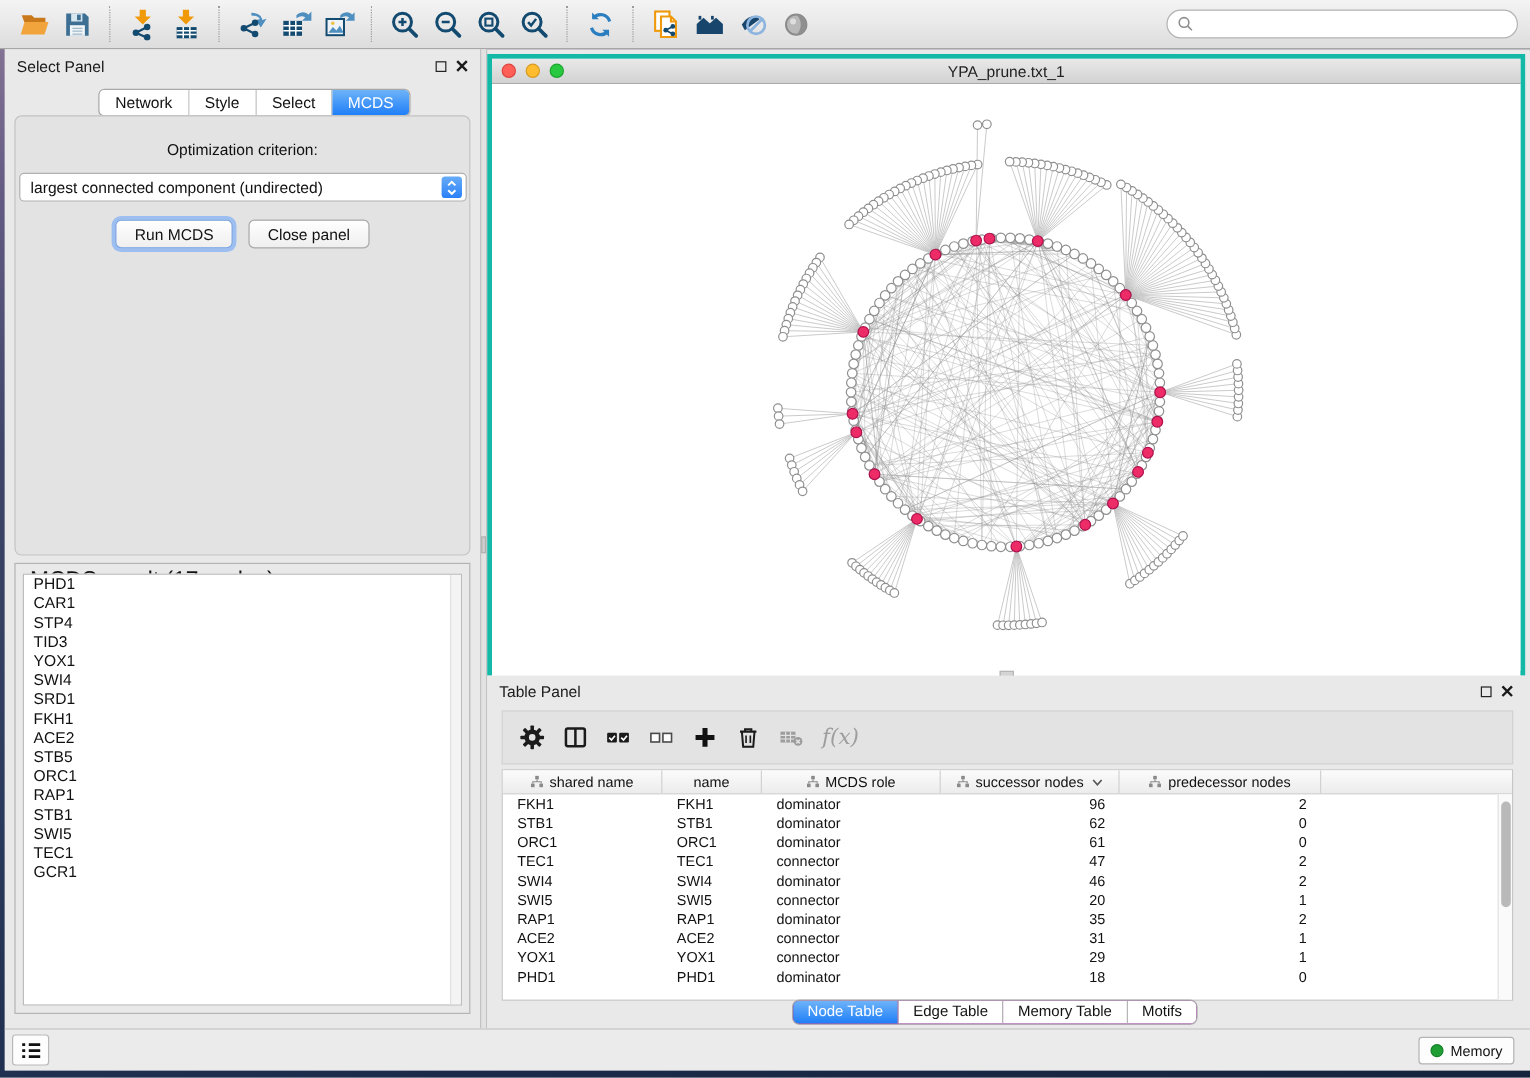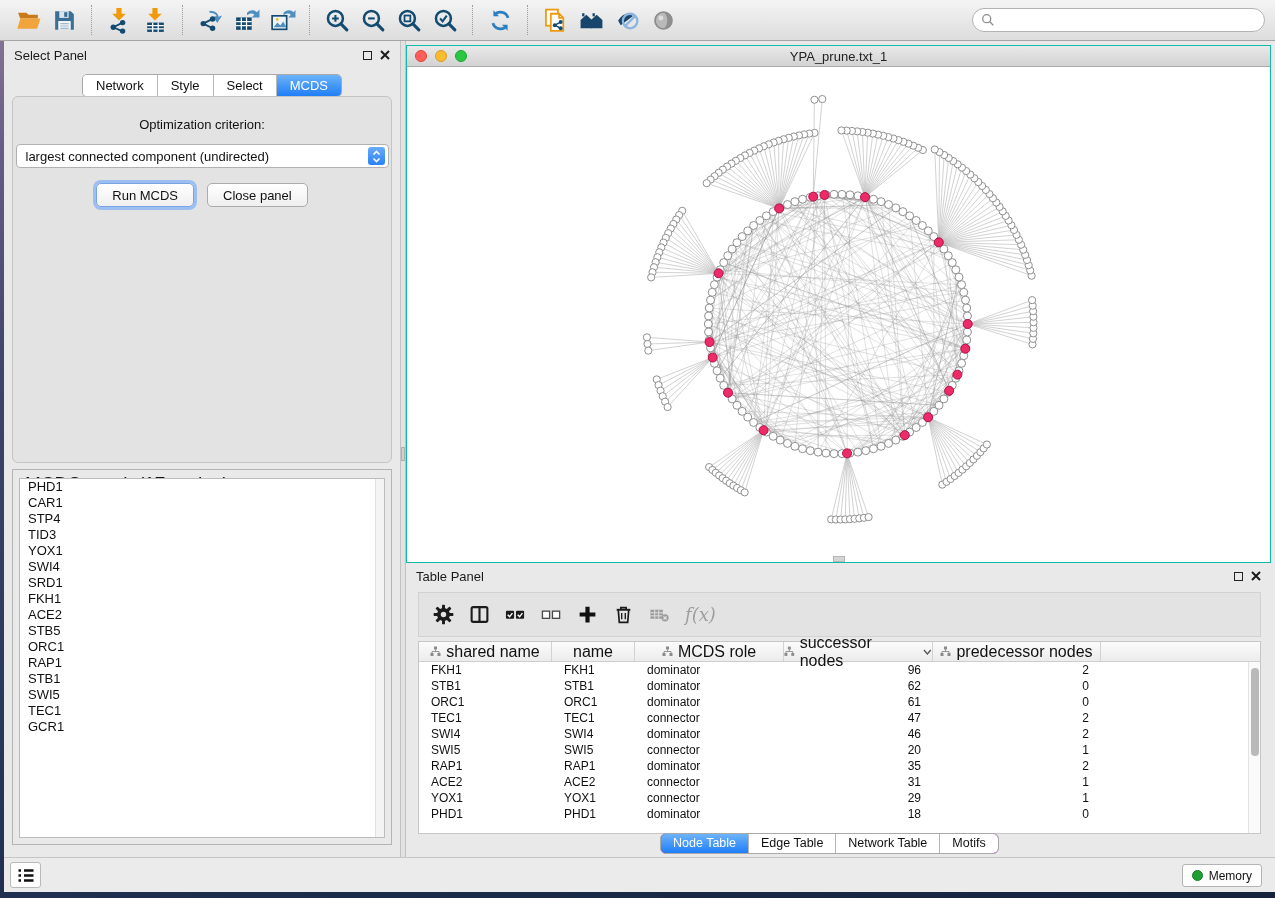--- a/index.html
+++ b/index.html
@@ -58,40 +58,40 @@
   .result-scroll { position:absolute; top:0; bottom:0; right:0; width:9px; background:#f4f4f4; border-left:1px solid #e0e0e0; }
   .mcds-item { font-size:13px; line-height:16px; padding-left:8px; }
 
   
   .vsplit { position:absolute; left:400px; top:41px; width:6px; bottom:41px; background:#e2e2e2;
     border-left:1px solid #c2c2c2; border-right:1px solid #c2c2c2; }
   .vsplit-handle { position:absolute; left:0; right:0; top:406px; height:14px; background:#cfcfcf; border:1px solid #b0b0b0; }
 
   
   .net-window { position:absolute; left:406px; top:45px; width:865px; height:518px;
-    border:1px solid #14b8a6; background:#fff; }
+    border:4px solid #14b8a6; background:#fff; }
   .net-titlebar { height:21px; background:linear-gradient(#e9e9e9,#d2d2d2); border-bottom:1px solid #aaa;
     position:relative; display:flex; align-items:center; justify-content:center; font-size:13px; color:#222; }
   .lights { position:absolute; left:8px; top:4px; display:flex; gap:8px; }
   .light { width:12px; height:12px; border-radius:50%; }
   .net-canvas { position:relative; width:100%; height:495px; background:#fff; }
   .net-canvas svg { display:block; width:100%; height:100%; }
   .hsplit-handle { position:absolute; left:50%; bottom:0; transform:translateX(-50%); width:12px; height:6px;
     background:#d4d4d4; border:1px solid #b5b5b5; }
 
   
   .table-panel { position:absolute; left:406px; top:563px; width:865px; bottom:41px; background:#e9e9e9; }
   .tp-toolbar { position:absolute; left:12px; right:10px; top:29px; height:45px; background:#e3e3e3;
     border:1px solid #d2d2d2; display:flex; align-items:center; padding-left:14px; gap:15px; }
   .tp-tool { display:flex; align-items:center; justify-content:center; height:24px; }
   .tp-tool svg { width:21px; height:21px; }
   .fx-label { font-family:"DejaVu Serif", serif; font-style:italic; font-size:18px; color:#9e9e9e; }
 
   .ntable { position:absolute; left:12px; right:10px; top:78px; height:193px; background:#fff; border:1px solid #c6c6c6; }
-  .thead { display:flex; height:20px; background:linear-gradient(#fbfbfb,#ececec); border-bottom:1px solid #cfcfcf; font-size:16px; }
+  .thead { display:flex; height:20px; background:linear-gradient(#fbfbfb,#ececec); border-bottom:1px solid #cfcfcf; font-size:12px; }
   .th { display:flex; align-items:center; justify-content:center; gap:5px; border-right:1px solid #d2d2d2; position:relative; }
   .th svg.tree { width:11px; height:11px; }
   .th svg.sort { width:9px; height:8px; margin-left:2px; }
   .c0{width:133px}.c1{width:83px}.c2{width:149px}.c3{width:149px}.c4{width:168px}.cf{flex:1;border-right:none}
   .tbody { position:absolute; top:20px; left:0; right:12px; bottom:0; overflow:hidden; }
   .trow { display:flex; height:16px; font-size:12px; align-items:center; }
   .td { padding-left:12px; white-space:nowrap; overflow:hidden; }
   .td.num { text-align:right; padding-left:0; padding-right:12px; }
   .vscroll { position:absolute; top:20px; right:0; bottom:0; width:12px; background:#fafafa; border-left:1px solid #e2e2e2; }
   .vthumb { position:absolute; left:1.5px; width:8px; top:6px; height:88px; background:#b9b9b9; border-radius:4px; }
@@ -1229,21 +1229,21 @@
         </div>
       </div>
     <div class="vscroll">
         <div class="vthumb"></div>
       </div>
   </div>
 
   <div class="bottom-tabs">
     <div class="btab active">Node Table</div>
     <div class="btab">Edge Table</div>
-    <div class="btab">Network Table</div>
+    <div class="btab">Memory Table</div>
     <div class="btab">Motifs</div>
   </div>
 </div>
 
 <div class="statusbar">
   <div class="list-btn">
     <svg viewBox="0 0 18 15">
         <g stroke="#111" stroke-width="2.4">
           <path d="M1.5 2.5h2.5M7 2.5h9.5M1.5 7.5h2.5M7 7.5h9.5M1.5 12.5h2.5M7 12.5h9.5"></path>
         </g>

